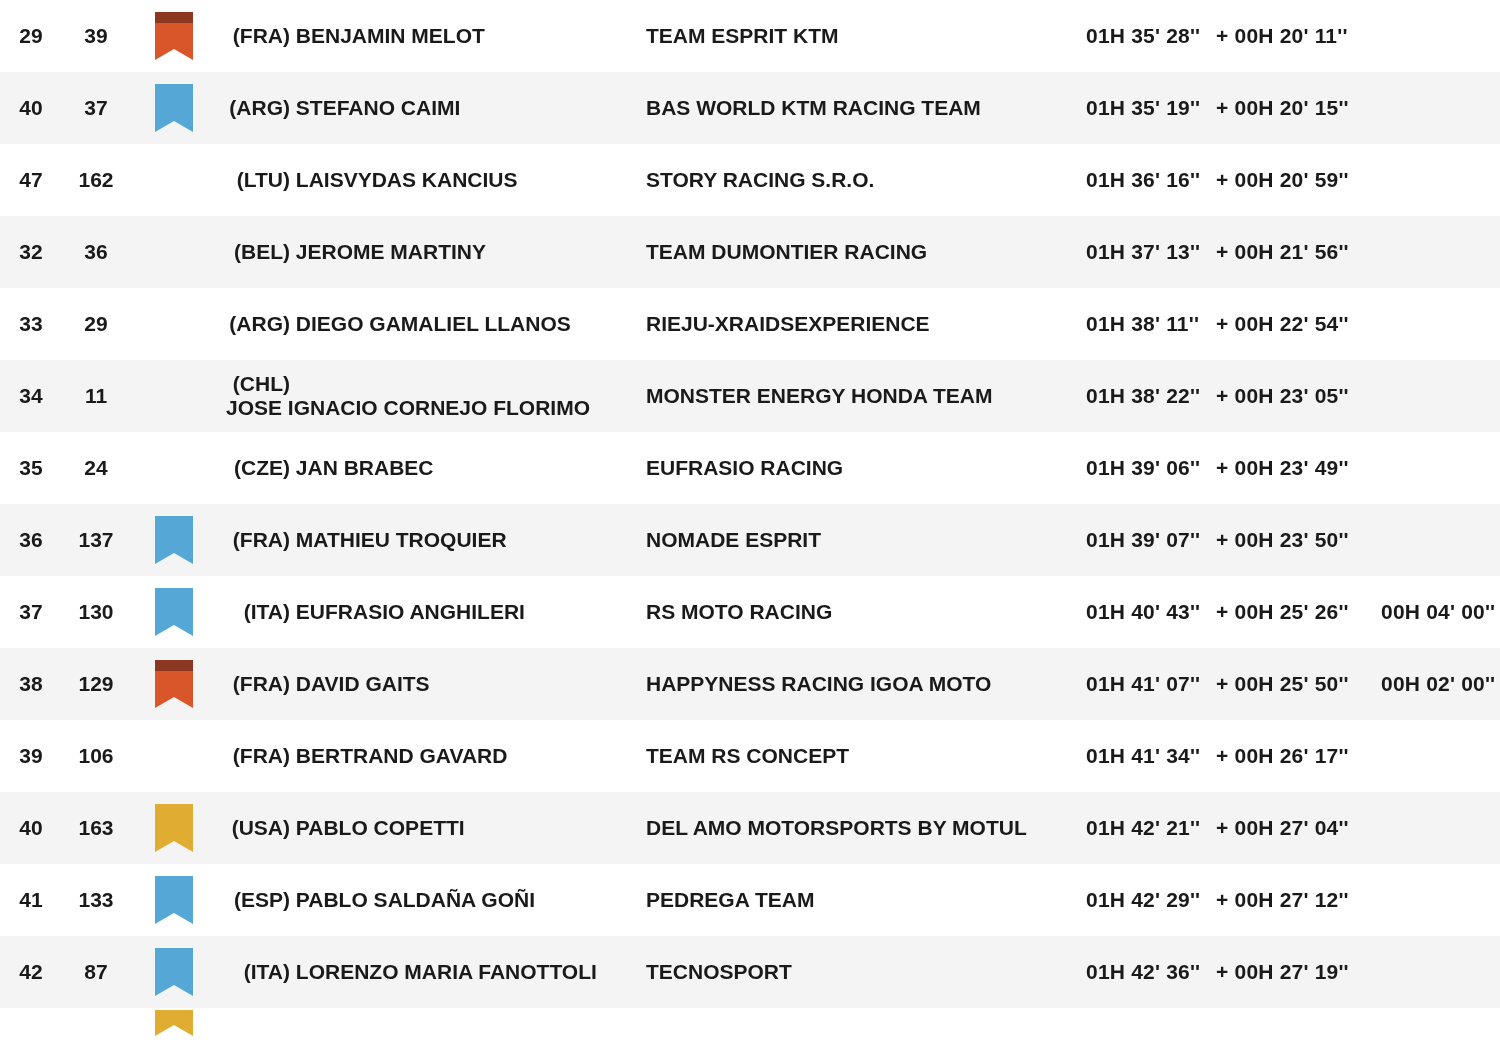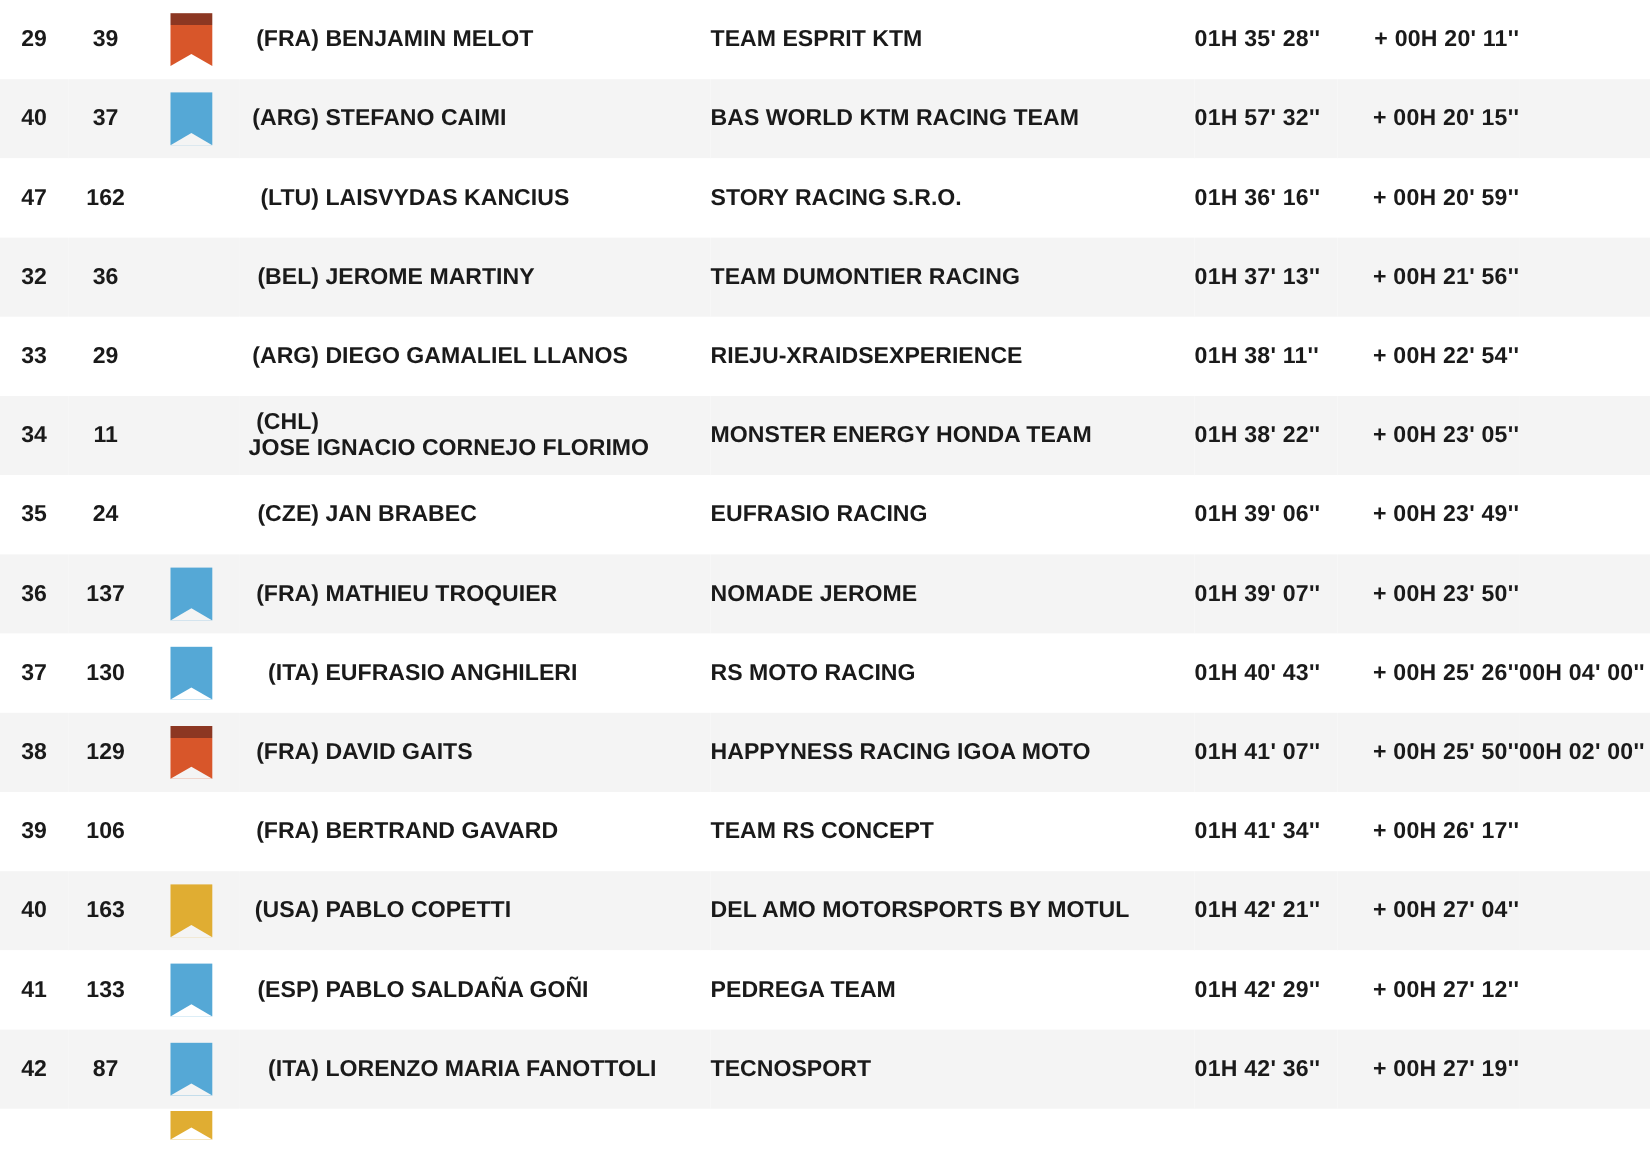--- a/index.html
+++ b/index.html
@@ -53,21 +53,21 @@
   }
   .col-team {
     width: 440px;
   }
   .col-time {
     width: 130px;
     text-align: left;
   }
   .col-gap {
     width: 165px;
-    text-align: right;
+    text-align: left;
   }
   .col-penalty {
     width: 127px;
     text-align: left;
   }
   .nat {
     display: inline-block;
     min-width: 64px;
     text-align: right;
   }
@@ -118,21 +118,21 @@
         <td class="col-time time-cell">01H 35' 28''</td>
         <td class="col-gap time-cell">+ 00H 20' 11''</td>
         <td class="col-penalty time-cell"></td>
       </tr>
       <tr class="even-row">
         <td class="col-rank">40</td>
         <td class="col-num">37</td>
         <td class="col-flag"><span class="ribbon ribbon-blue"></span></td>
         <td class="col-rider"><span class="nat">(ARG)</span> <span class="rider-name">STEFANO CAIMI</span></td>
         <td class="col-team">BAS WORLD KTM RACING TEAM</td>
-        <td class="col-time time-cell">01H 57' 32''</td>
+        <td class="col-time time-cell">01H 35' 19''</td>
         <td class="col-gap time-cell">+ 00H 20' 15''</td>
         <td class="col-penalty time-cell"></td>
       </tr>
       <tr class="odd-row">
         <td class="col-rank">47</td>
         <td class="col-num">162</td>
         <td class="col-flag"></td>
         <td class="col-rider"><span class="nat">(LTU)</span> <span class="rider-name">LAISVYDAS KANCIUS</span></td>
         <td class="col-team">STORY RACING S.R.O.</td>
         <td class="col-time time-cell">01H 36' 16''</td>
@@ -177,21 +177,21 @@
         <td class="col-team">EUFRASIO RACING</td>
         <td class="col-time time-cell">01H 39' 06''</td>
         <td class="col-gap time-cell">+ 00H 23' 49''</td>
         <td class="col-penalty time-cell"></td>
       </tr>
       <tr class="even-row">
         <td class="col-rank">36</td>
         <td class="col-num">137</td>
         <td class="col-flag"><span class="ribbon ribbon-blue"></span></td>
         <td class="col-rider"><span class="nat">(FRA)</span> <span class="rider-name">MATHIEU TROQUIER</span></td>
-        <td class="col-team">NOMADE JEROME</td>
+        <td class="col-team">NOMADE ESPRIT</td>
         <td class="col-time time-cell">01H 39' 07''</td>
         <td class="col-gap time-cell">+ 00H 23' 50''</td>
         <td class="col-penalty time-cell"></td>
       </tr>
       <tr class="odd-row">
         <td class="col-rank">37</td>
         <td class="col-num">130</td>
         <td class="col-flag"><span class="ribbon ribbon-blue"></span></td>
         <td class="col-rider"><span class="nat">(ITA)</span> <span class="rider-name">EUFRASIO ANGHILERI</span></td>
         <td class="col-team">RS MOTO RACING</td>

